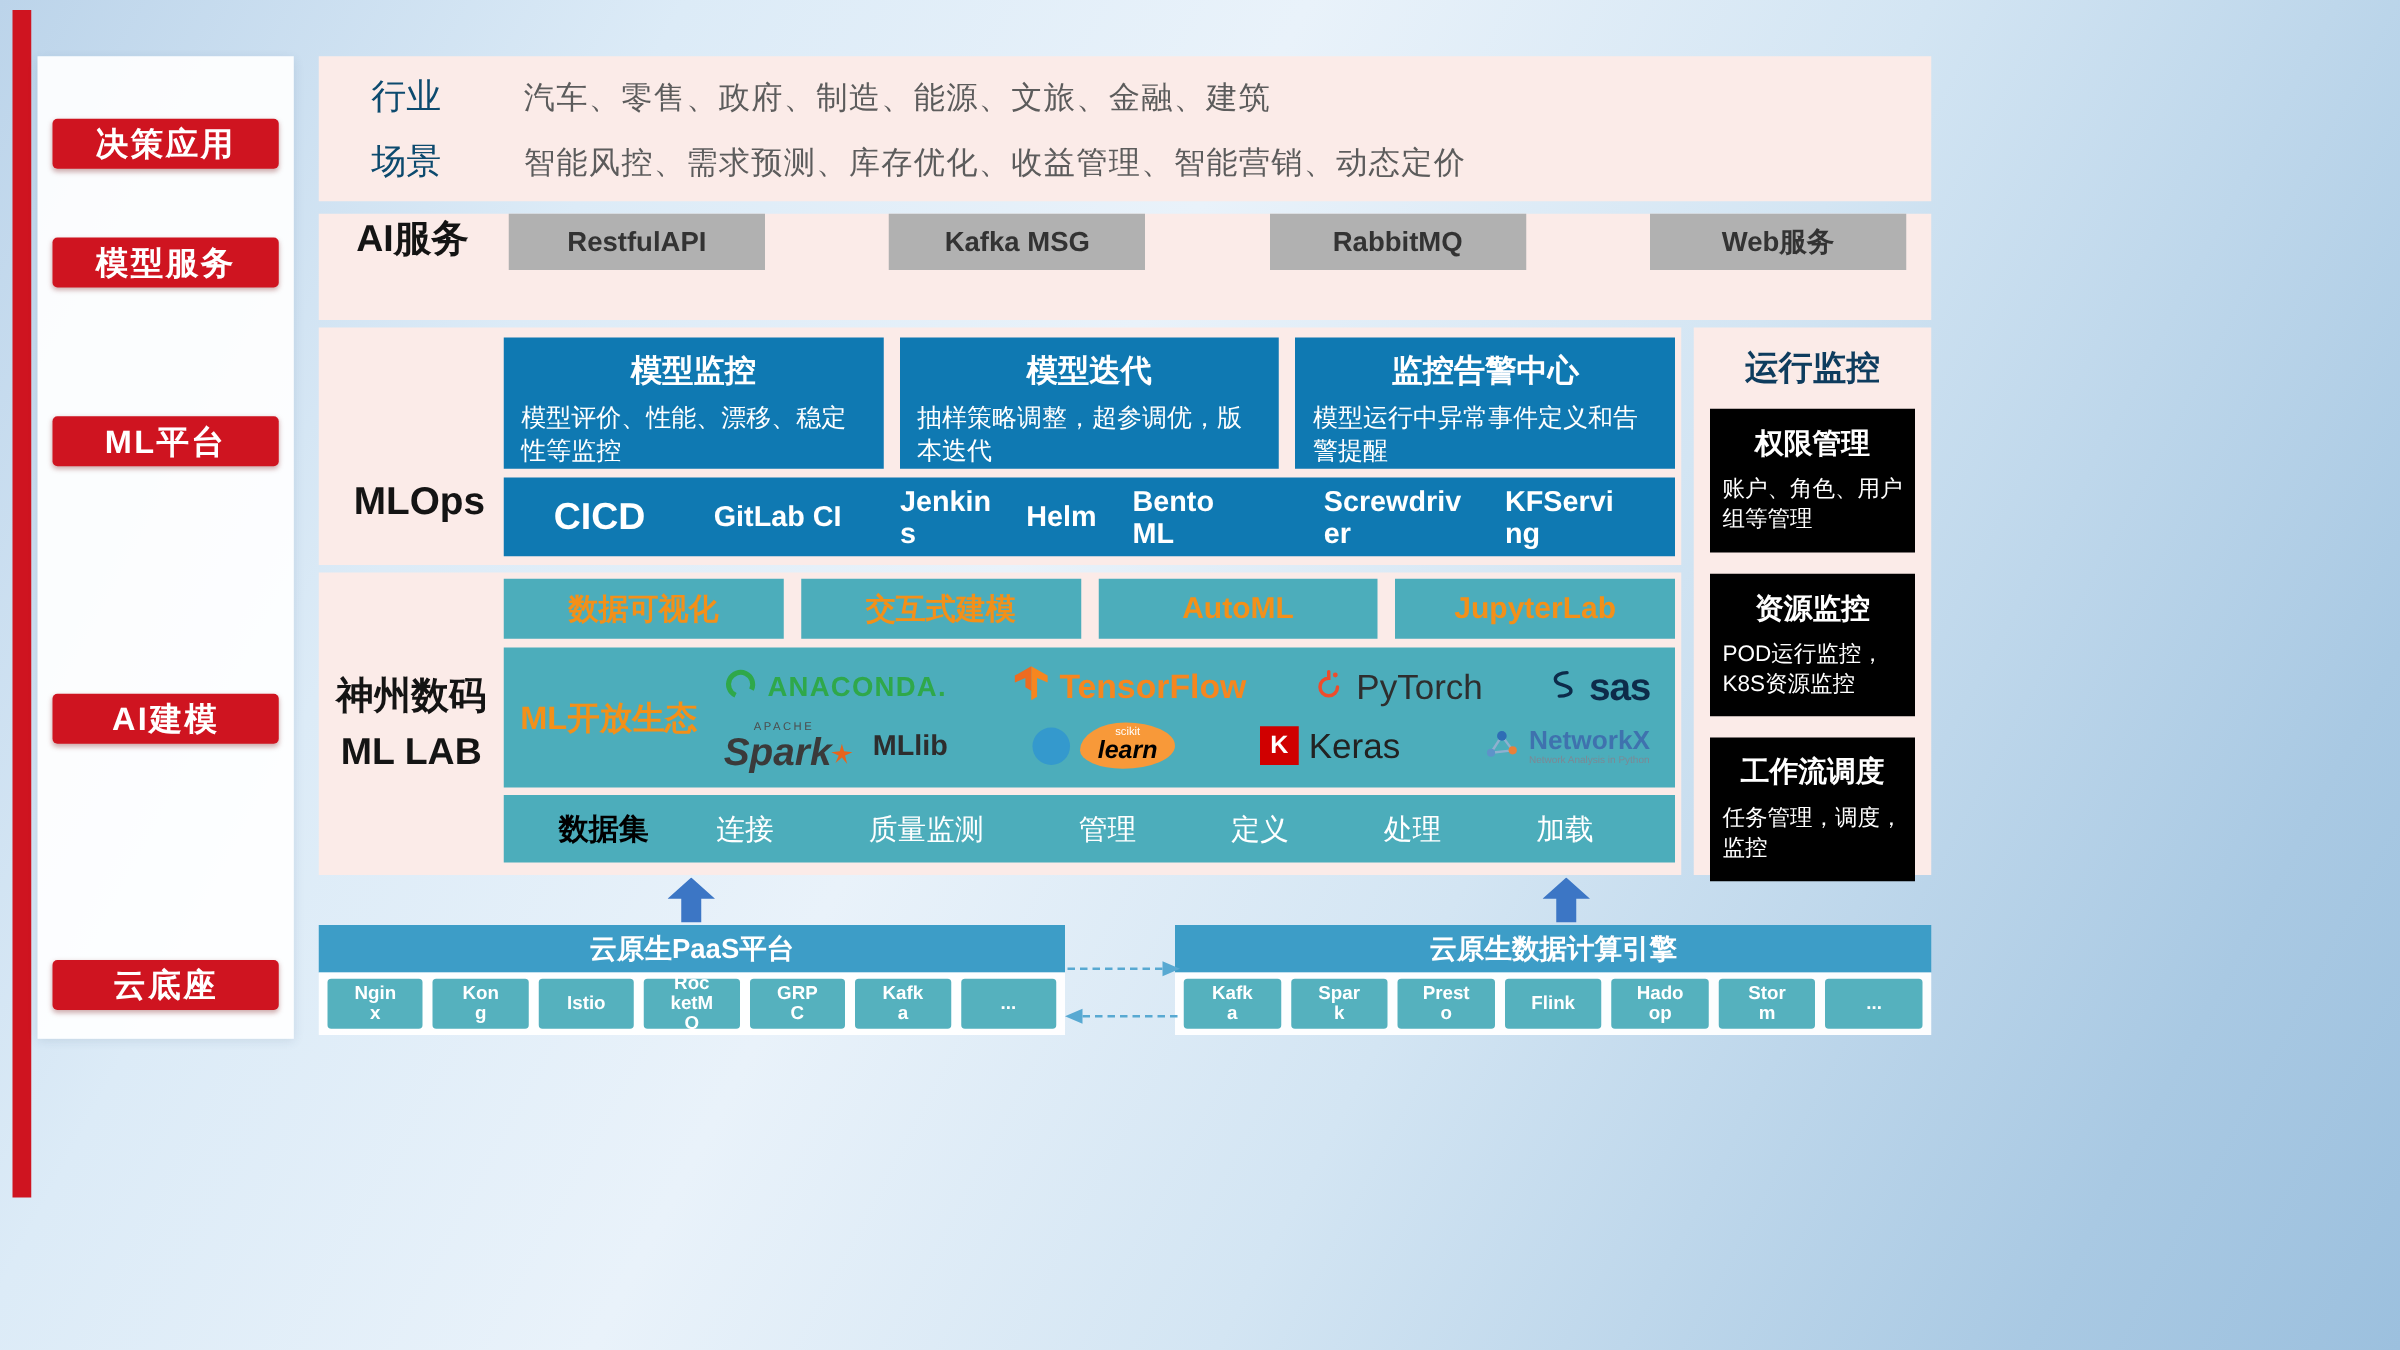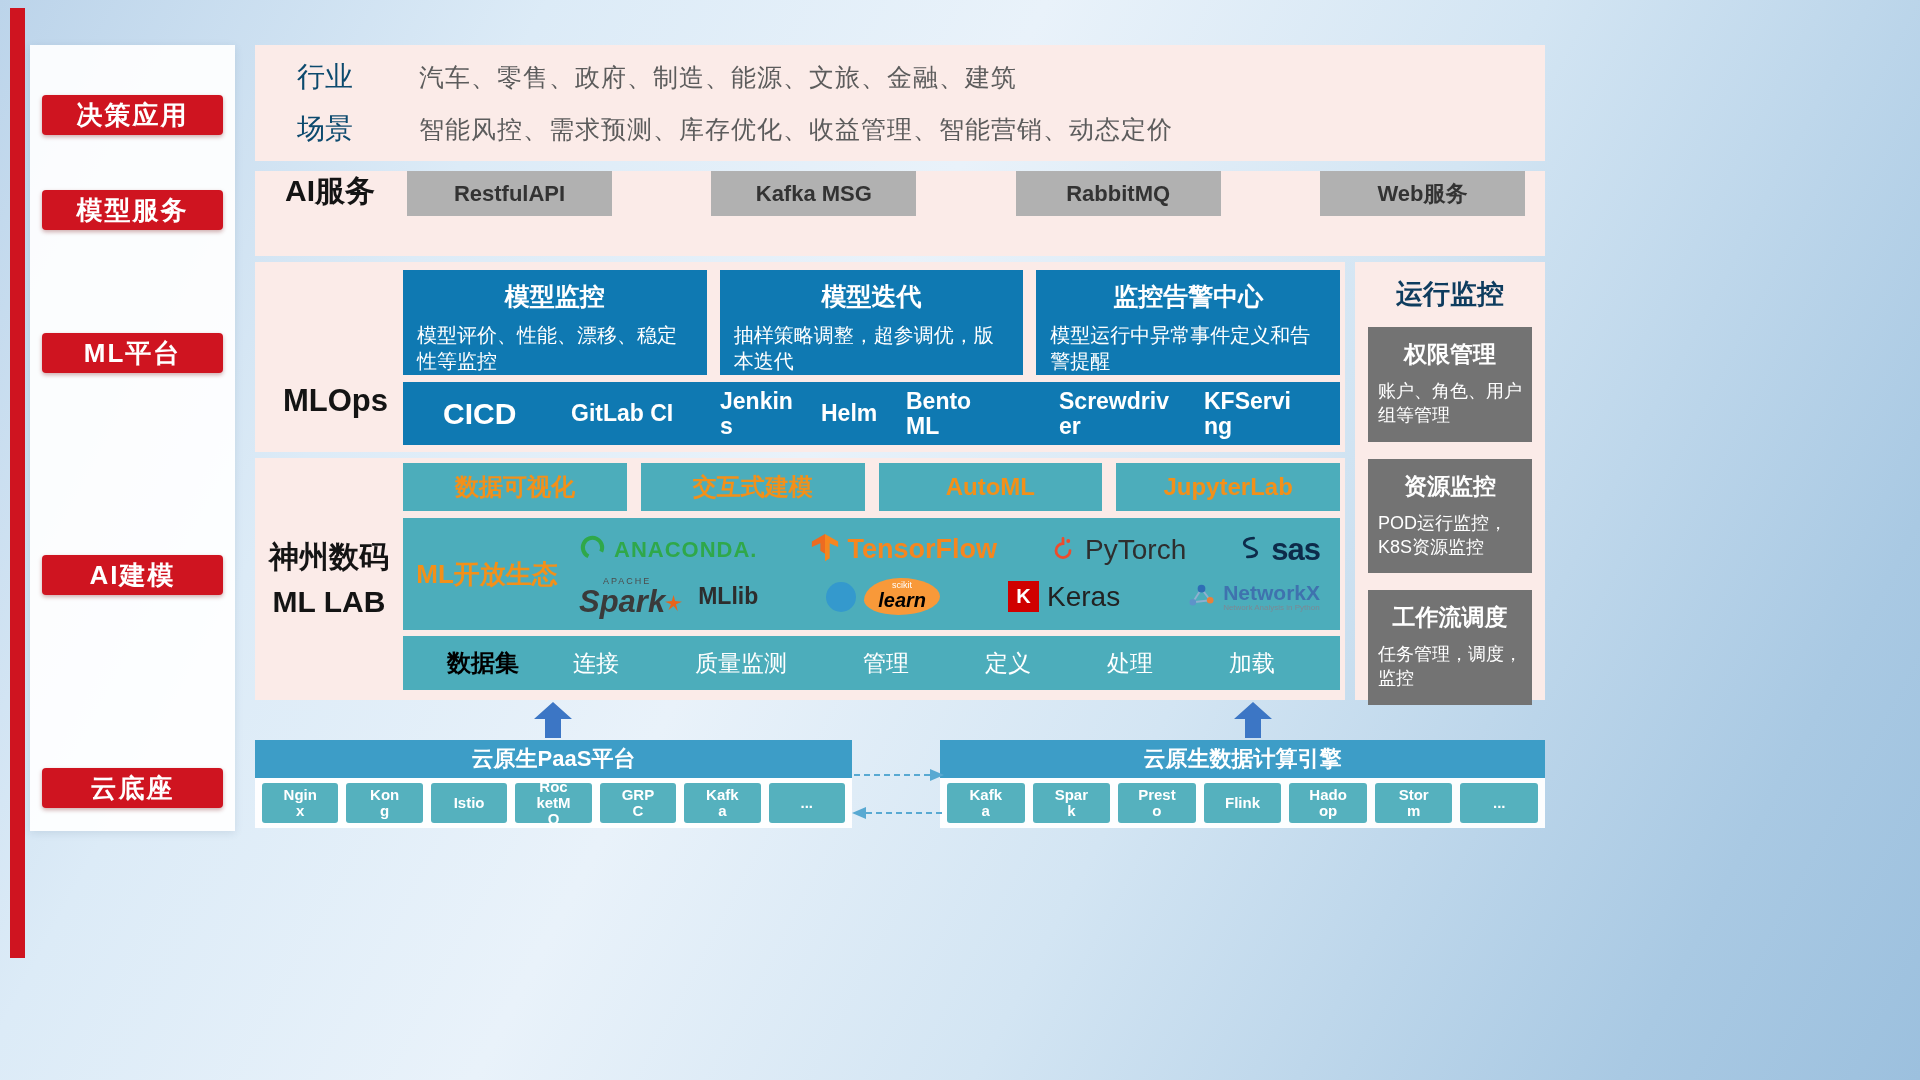--- a/index.html
+++ b/index.html
@@ -70,21 +70,21 @@
   .nx-col{display:flex;flex-direction:column;line-height:1.1;}
   .nx-name{font-size:21px;color:#3f72ae;font-weight:600;}
   .nx-sub{font-size:8px;color:#7d8894;}
   .dataset{margin-top:6px;height:54px;background:#4cadbb;display:flex;align-items:center;}
   .ds-label{width:160px;text-align:center;color:#000000;font-size:24px;font-weight:bold;}
   .ds-items{flex:1;display:flex;justify-content:space-between;margin:0 65px 0 10px;color:#fff;font-size:23px;}
 
   #panel-monitor{left:1355px;top:262px;width:190px;height:438px;}
   .mon-title{text-align:center;margin-top:14px;font-size:27px;font-weight:bold;color:#0e3c5e;}
   .mon-cards{margin:15px 13px 0;display:flex;flex-direction:column;gap:17px;}
-  .mon-card{background:#737373;color:#fff;padding:12px 10px 14px;box-sizing:border-box;}
+  .mon-card{background:#000000;color:#fff;padding:12px 10px 14px;box-sizing:border-box;}
   .mon-card .t{text-align:center;font-weight:bold;font-size:23px;margin-bottom:9px;}
   .mon-card .d{font-size:18px;line-height:1.35;}
 
   
   .bar{position:absolute;top:740px;height:38px;background:#3d9dc7;color:#fff;font-size:22px;font-weight:bold;
     display:flex;align-items:center;justify-content:center;}
   #bar-paas{left:255px;width:597px;}
   #bar-engine{left:940px;width:605px;}
   .strip{position:absolute;top:778px;height:50px;background:rgba(255,255,255,0.95);display:flex;align-items:center;gap:8px;padding:0 7px;box-sizing:border-box;}
   #strip-paas{left:255px;width:597px;}

